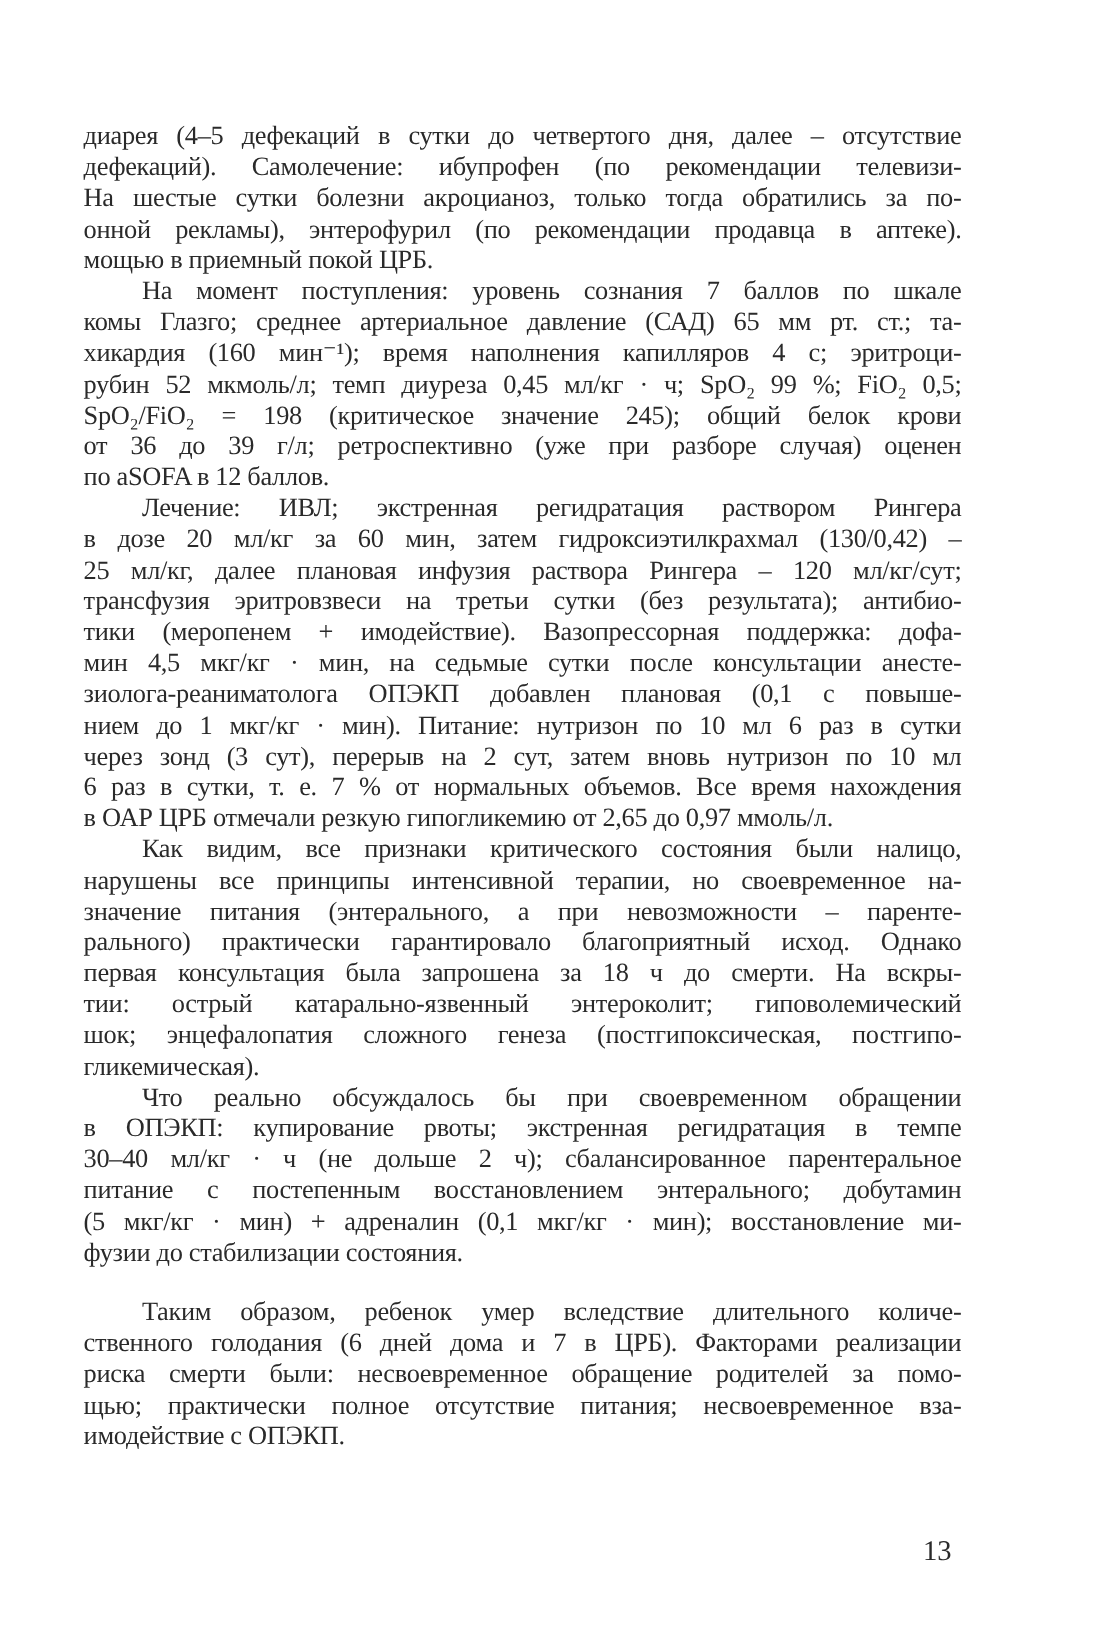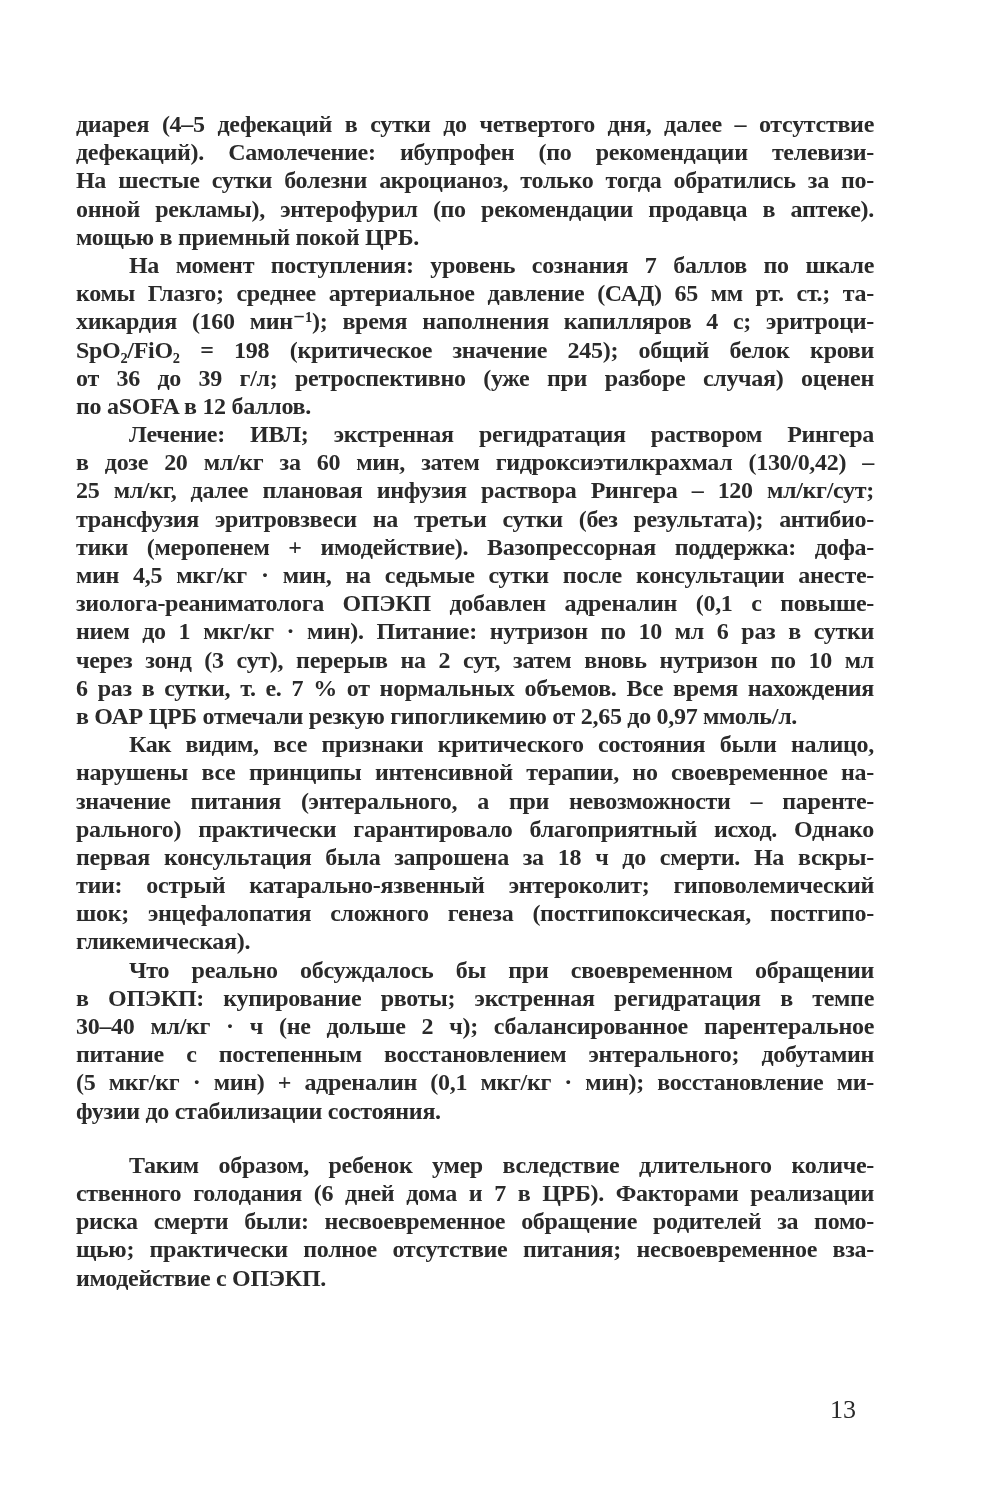--- a/index.html
+++ b/index.html
@@ -2,64 +2,65 @@
 <html><head>
 <meta charset="utf-8">
 <style>
   html, body { margin: 0; padding: 0; }
   body {
     width: 1000px; height: 1487px; background: #ffffff; position: relative;
     font-family: "Liberation Serif", "DejaVu Serif", serif;
     color: #2a2a2a; overflow: hidden;
   }
   .page { position: absolute; left: 76px; top: 110px; width: 798px; }
-  .para { margin: 0; font-weight: bold; }
+  .para { margin: 0; }
   .line {
     display: block; font-size: 24px; line-height: 28.2px; height: 28.2px;
     text-align: justify; text-align-last: justify; white-space: nowrap;
     letter-spacing: -0.3px;
   }
   .line.last { text-align-last: left; }
   .line.indent { padding-left: 53px; }
   .gap { height: 26px; }
   .pagenum {
     position: absolute; left: 830px; top: 1395px; width: 44px;
-    font-size: 26px; text-align: left;
+    font-size: 26px; text-align: center;
   }
 </style>
 </head>
 <body>
 
 <div class="page">
 
   <p class="para">
     <span class="line">диарея (4–5 дефекаций в сутки до четвертого дня, далее – отсутствие</span>
     <span class="line">дефекаций). Самолечение: ибупрофен (по рекомендации телевизи-</span>
     <span class="line">На шестые сутки болезни акроцианоз, только тогда обратились за по-</span>
     <span class="line">онной рекламы), энтерофурил (по рекомендации продавца в аптеке).</span>
     <span class="line last">мощью в приемный покой ЦРБ.</span>
   </p>
 
   <p class="para">
     <span class="line indent">На момент поступления: уровень сознания 7 баллов по шкале</span>
     <span class="line">комы Глазго; среднее артериальное давление (САД) 65 мм рт. ст.; та-</span>
     <span class="line">хикардия (160 мин⁻¹); время наполнения капилляров 4 с; эритроци-</span>
+    <span class="line">рубин 52 мкмоль/л; темп диуреза 0,45 мл/кг · ч; SpO₂ 99 %; FiO₂ 0,5;</span>
     <span class="line">SpO₂/FiO₂ = 198 (критическое значение 245); общий белок крови</span>
     <span class="line">от 36 до 39 г/л; ретроспективно (уже при разборе случая) оценен</span>
     <span class="line last">по aSOFA в 12 баллов.</span>
   </p>
 
   <p class="para">
     <span class="line indent">Лечение: ИВЛ; экстренная регидратация раствором Рингера</span>
     <span class="line">в дозе 20 мл/кг за 60 мин, затем гидроксиэтилкрахмал (130/0,42) –</span>
     <span class="line">25 мл/кг, далее плановая инфузия раствора Рингера – 120 мл/кг/сут;</span>
     <span class="line">трансфузия эритровзвеси на третьи сутки (без результата); антибио-</span>
     <span class="line">тики (меропенем + имодействие). Вазопрессорная поддержка: дофа-</span>
     <span class="line">мин 4,5 мкг/кг · мин, на седьмые сутки после консультации анесте-</span>
-    <span class="line">зиолога-реаниматолога ОПЭКП добавлен адреналин (0,1 с повыше-</span>
+    <span class="line">зиолога-реаниматолога ОПЭКП добавлен плановая (0,1 с повыше-</span>
     <span class="line">нием до 1 мкг/кг · мин). Питание: нутризон по 10 мл 6 раз в сутки</span>
     <span class="line">через зонд (3 сут), перерыв на 2 сут, затем вновь нутризон по 10 мл</span>
     <span class="line">6 раз в сутки, т. е. 7 % от нормальных объемов. Все время нахождения</span>
     <span class="line last">в ОАР ЦРБ отмечали резкую гипогликемию от 2,65 до 0,97 ммоль/л.</span>
   </p>
 
   <p class="para">
     <span class="line indent">Как видим, все признаки критического состояния были налицо,</span>
     <span class="line">нарушены все принципы интенсивной терапии, но своевременное на-</span>
     <span class="line">значение питания (энтерального, а при невозможности – паренте-</span>

